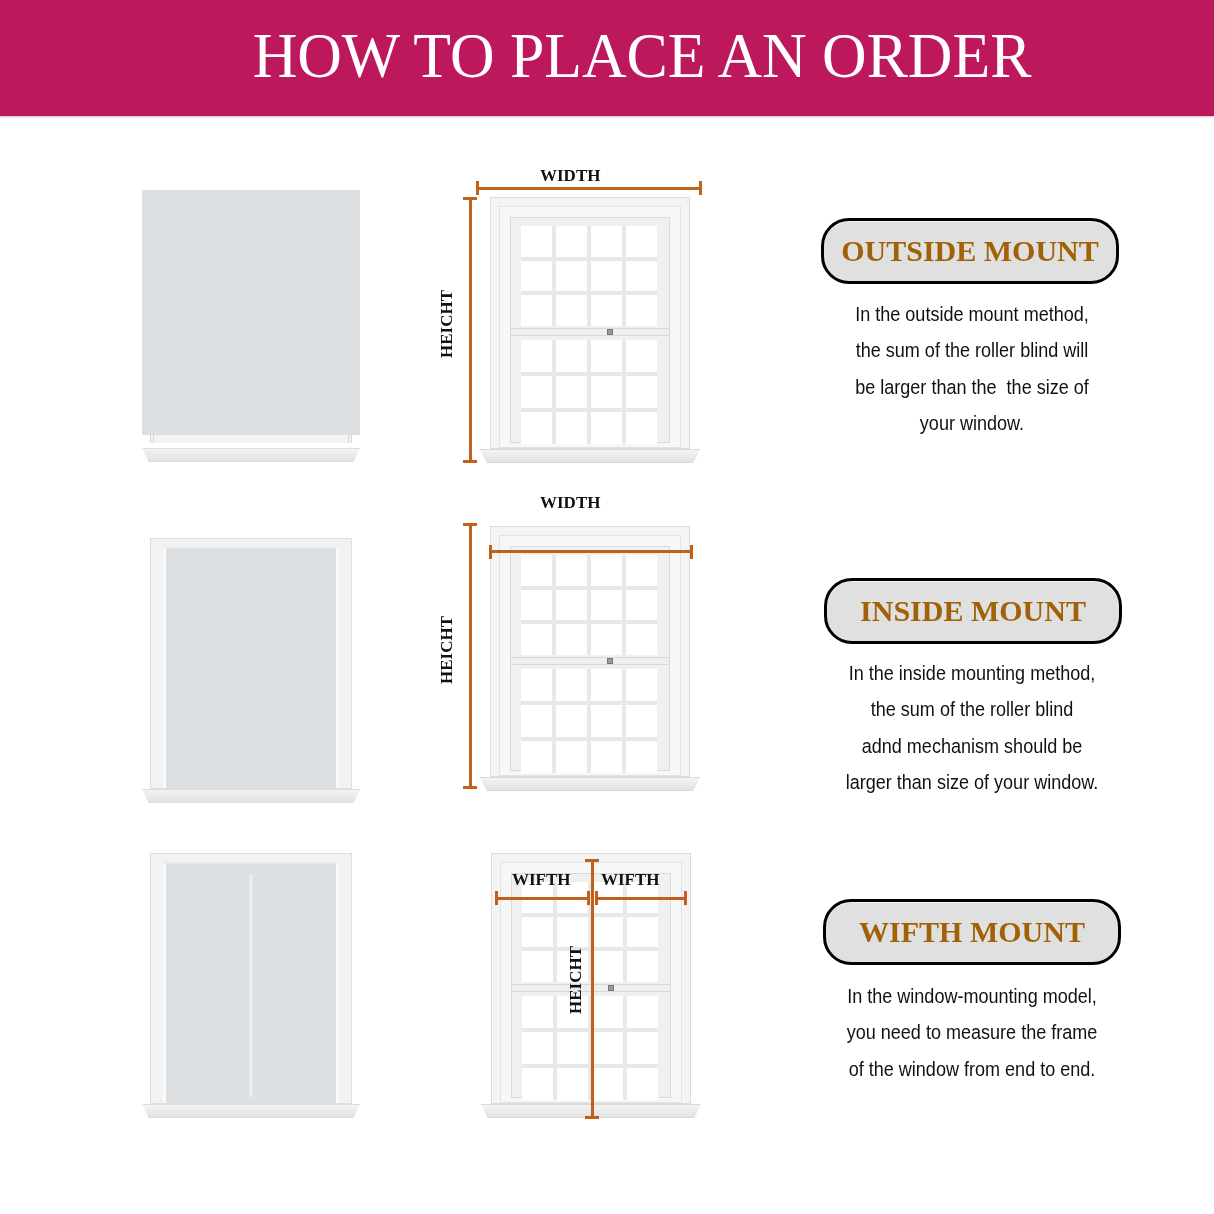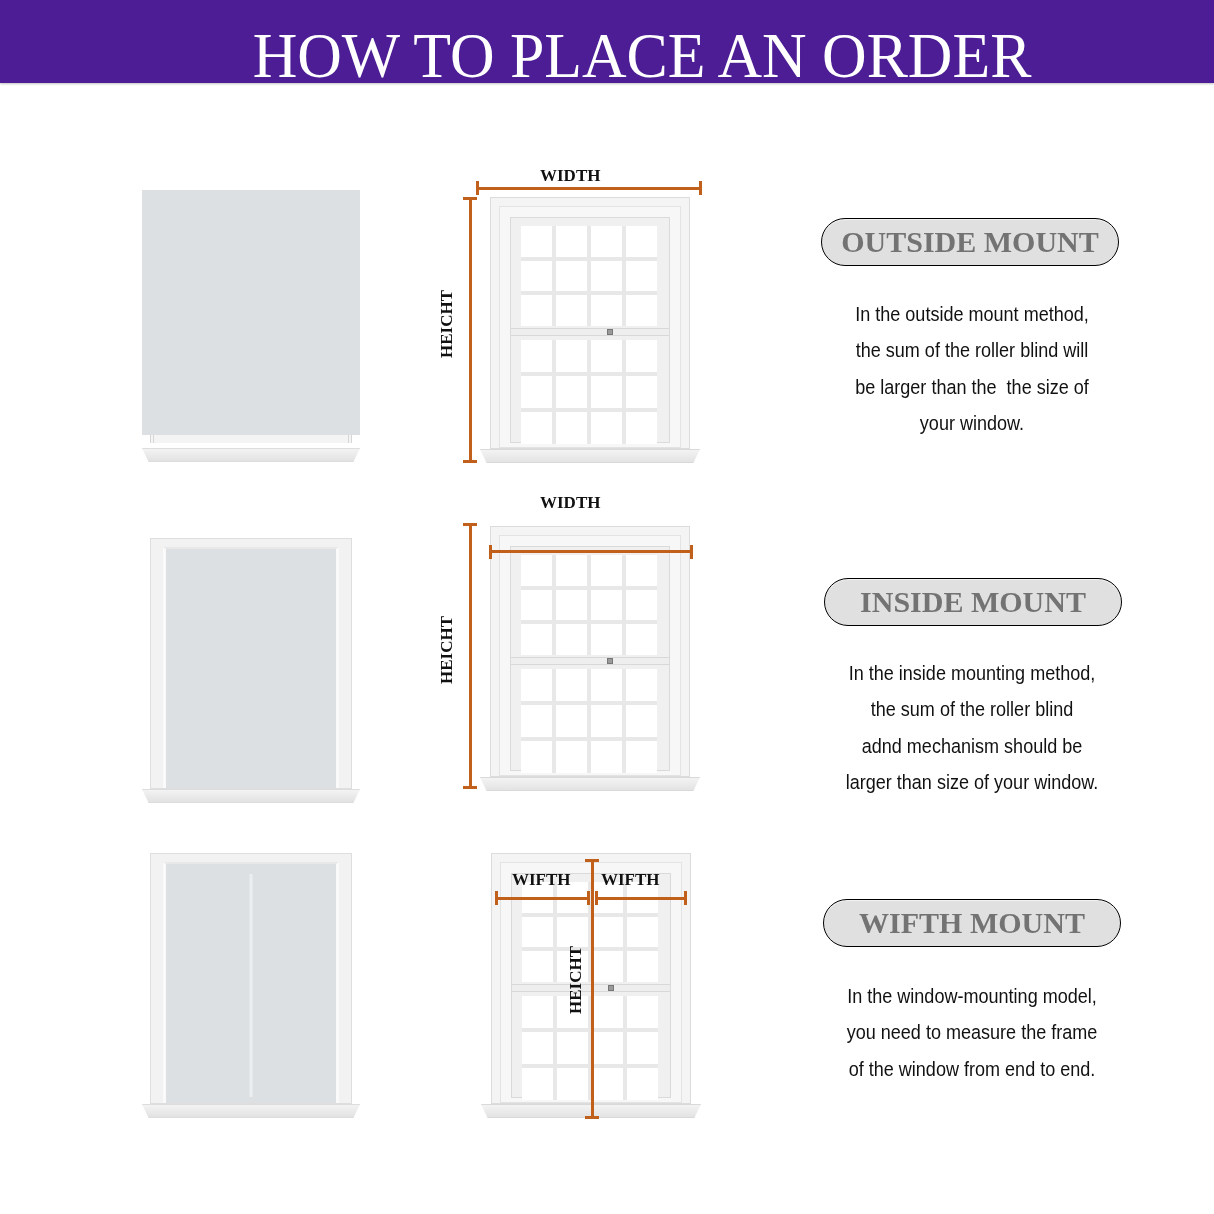--- a/index.html
+++ b/index.html
@@ -1,21 +1,21 @@
 <!DOCTYPE html>
 <html><head>
 <meta charset="utf-8">
 <style>
   * { box-sizing: border-box; margin: 0; padding: 0; }
   html, body { width: 1214px; height: 1214px; background: #ffffff; overflow: hidden; }
   body { position: relative; font-family: "Liberation Sans", sans-serif; }
 
   .header {
-    position: absolute; left: 0; top: 0; width: 1214px; height: 83px;
-    background: #4c1d95;
+    position: absolute; left: 0; top: 0; width: 1214px; height: 116px;
+    background: #be185d;
     box-shadow: 0 1px 2px rgba(0,0,0,0.25);
   }
   .header-title {
     position: absolute; left: 0; top: 20px; width: 1284px; text-align: center;
     font-family: "Liberation Serif", serif; font-size: 63px; color: #ffffff;
     letter-spacing: 0px; transform: scaleX(0.98);
   }
 
   
   .blind-outside {
@@ -88,24 +88,24 @@
   .measure { position: absolute; background: #c0601a; }
   .cap { position: absolute; background: #c0601a; }
   .lbl {
     position: absolute; font-family: "Liberation Serif", serif; font-weight: bold;
     font-size: 17px; color: #111111; white-space: nowrap;
   }
   .lbl-v { transform: rotate(-90deg); transform-origin: center center; }
 
   
   .pill {
-    position: absolute; height: 48px; border-radius: 28px;
-    background: #e0e0e0; border: 1px solid #000000;
+    position: absolute; height: 66px; border-radius: 28px;
+    background: #e0e0e0; border: 3px solid #000000;
     display: flex; align-items: center; justify-content: center;
-    font-family: "Liberation Serif", serif; font-weight: bold; font-size: 30px; color: #737373;
+    font-family: "Liberation Serif", serif; font-weight: bold; font-size: 30px; color: #a16207;
     box-shadow: inset 0 1px 1px rgba(255,255,255,0.6);
   }
   .desc {
     position: absolute; width: 320px; text-align: center;
     font-family: "Liberation Sans", sans-serif; font-size: 20.5px; color: #111111;
     line-height: 36.3px; transform: scaleX(0.88); transform-origin: center top;
   }
   .desc div { white-space: pre; }
 </style>
 </head>

